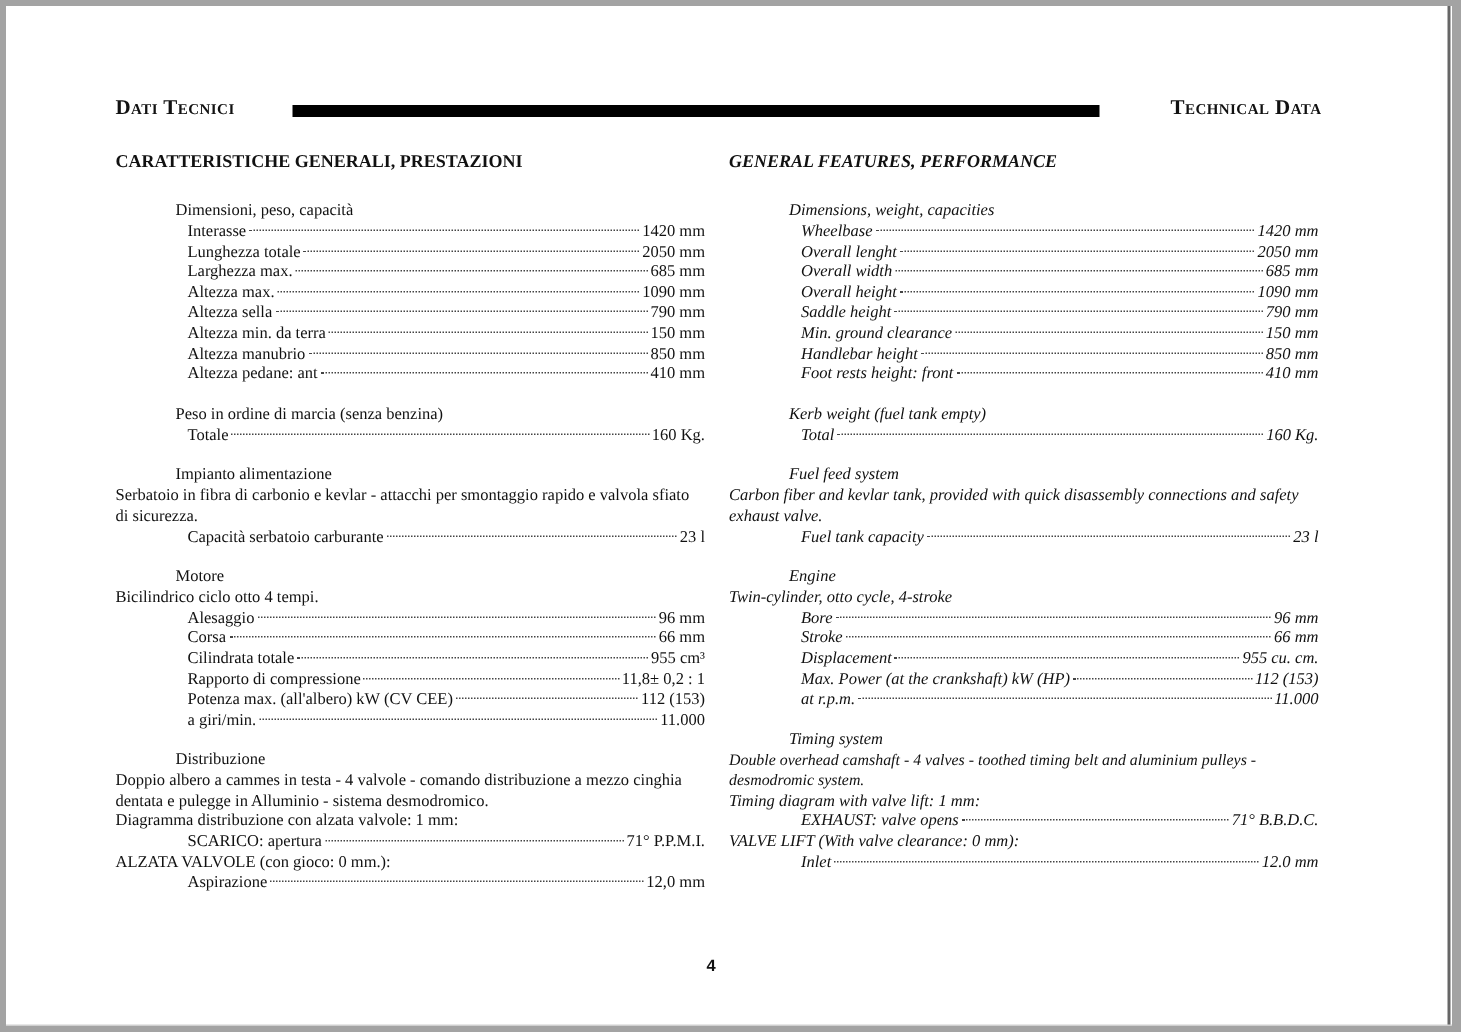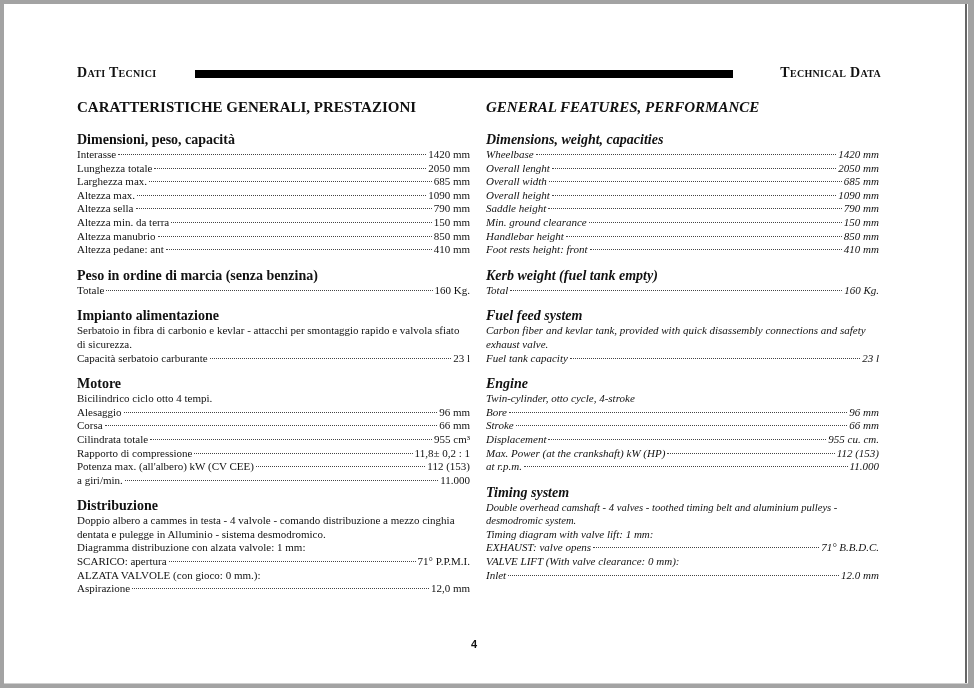--- a/index.html
+++ b/index.html
@@ -31,25 +31,25 @@
   .title-right { right:0;margin-left:24px; }
   .title-bar {
     position:absolute; left:118px; right:148px; top:8px; height:8px; background:#000;
   }
   .col {
     position:absolute; top:100px; width:393px; font-size:11px; line-height:13.6px;
   }
   .col.it { left:77px; }
   .col.en { left:486px; font-style:italic; }
   .sect-title {
-    font-weight:bold; font-size:15px; margin:0 0 19px 0; text-transform:uppercase; line-height:14px;
+    font-weight:bold; font-size:12px; margin:0 0 19px 0; text-transform:uppercase; line-height:14px;
   }
   .group { margin-bottom:12px; }
-  .group-title { font-weight:bold; font-size:14px; line-height:14px; margin-bottom:1px; }
-  .row { display:flex; align-items:baseline; white-space:nowrap; height:13.6px; }
+  .group-title { font-weight:normal; font-size:11px; line-height:14px; margin-bottom:1px;margin-left:40px; }
+  .row { display:flex; align-items:baseline; white-space:nowrap; height:13.6px;margin-left:48px; }
   .row .lbl { flex:0 0 auto; }
   .row .dots {
     flex:1 1 auto; overflow:hidden; margin:0 2px;
     border-bottom:1px dotted #444; position:relative; top:-3px; height:1px;
   }
   .row .val { flex:0 0 auto; text-align:right; }
   .para { line-height:13.6px; }
   .small { font-size:10.6px; }
   .page-num {
     position:absolute; left:471px; top:638px; font-family:"Liberation Sans", sans-serif;

